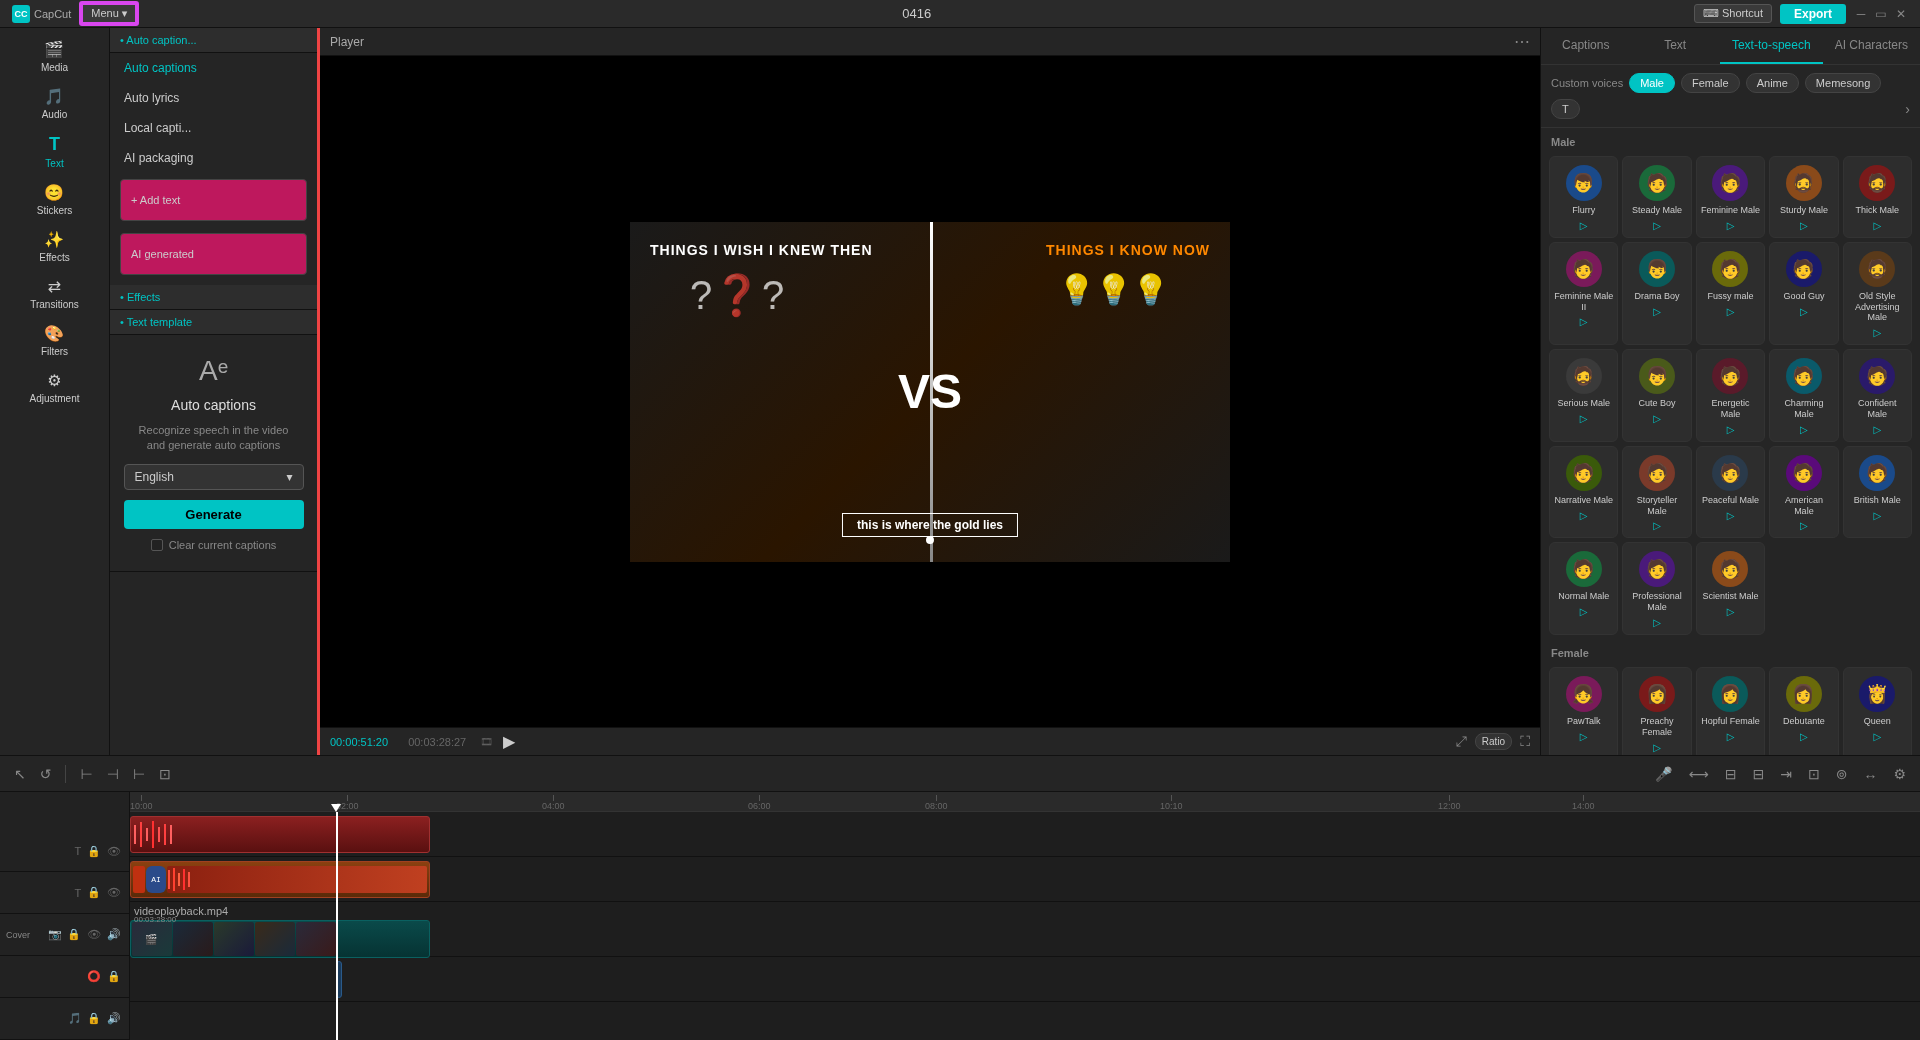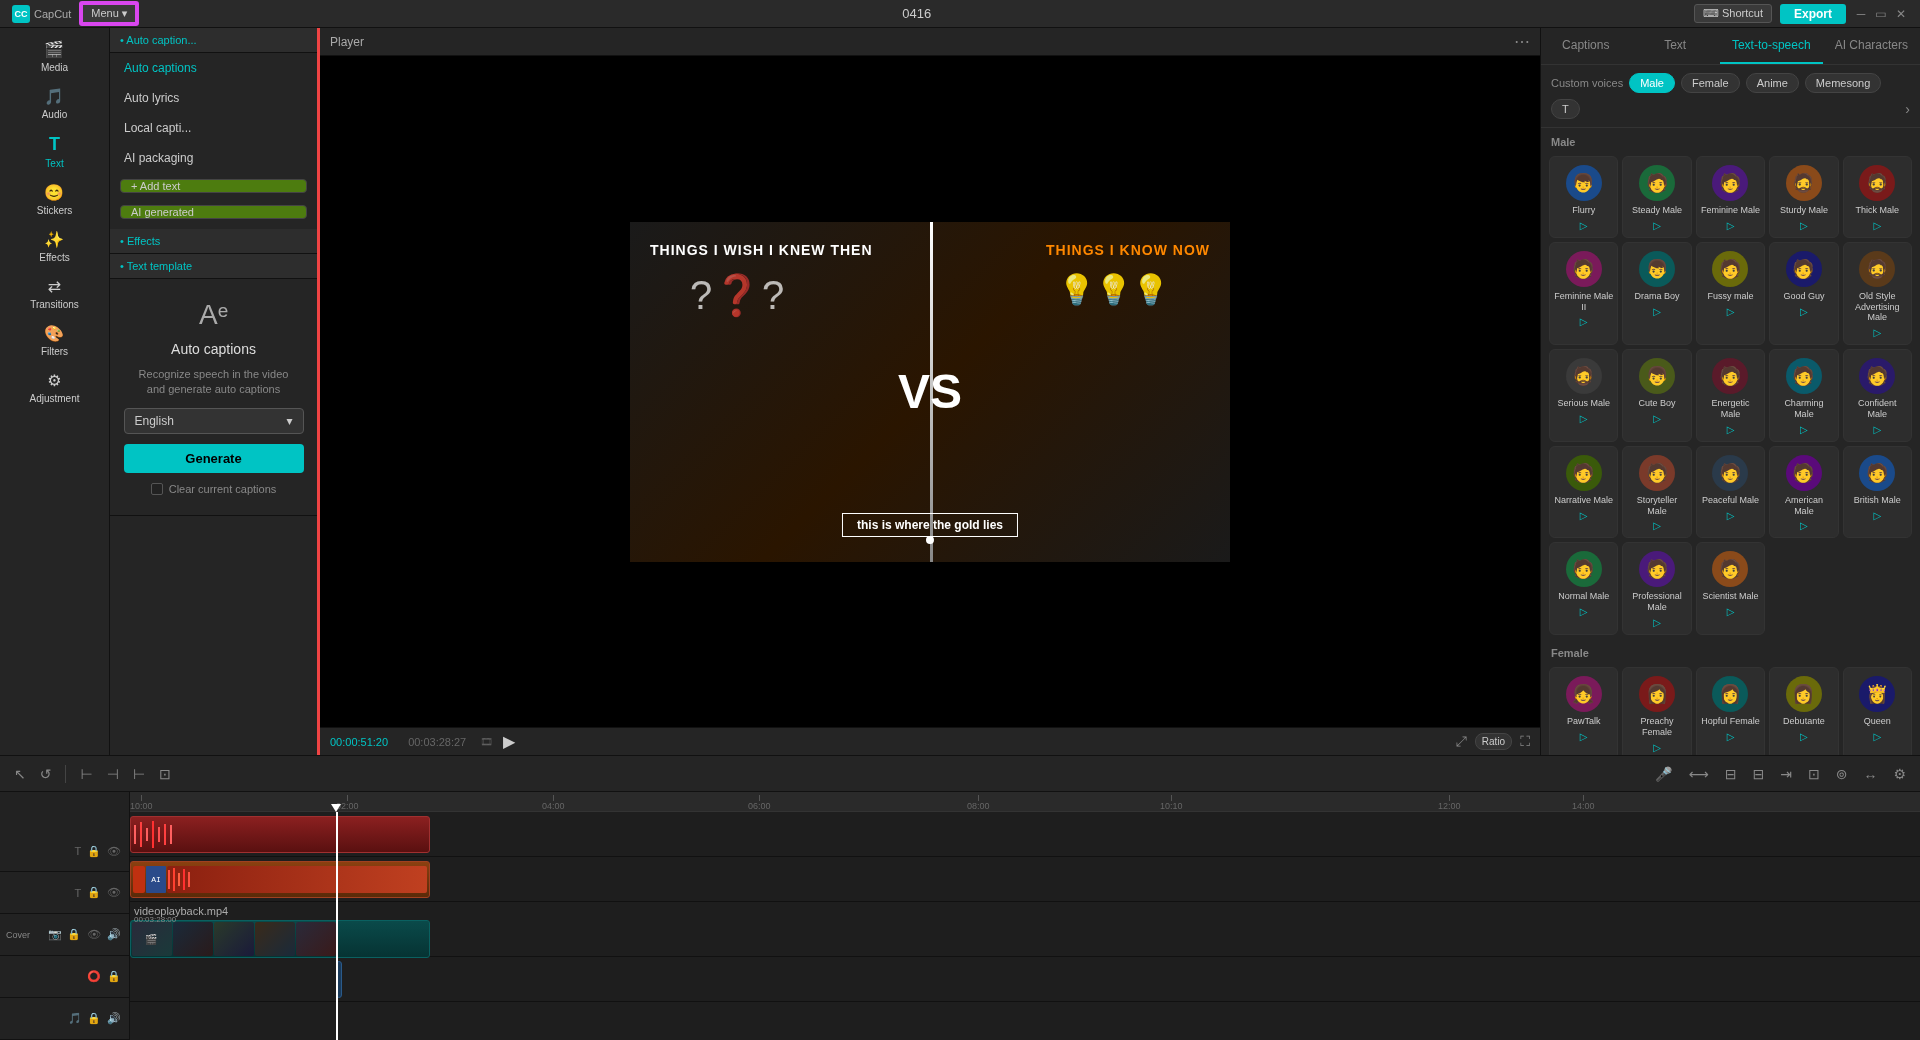--- a/index.html
+++ b/index.html
@@ -27,21 +27,21 @@
     .tool-item { display: flex; flex-direction: column; align-items: center; padding: 6px 8px; cursor: pointer; border-radius: 4px; width: 90px; gap: 3px; }
     .tool-item.active { color: #00c4c4; }
     .tool-item .icon { font-size: 16px; }
     .tool-item .label { font-size: 10px; }
 
     
     #caption-panel { width: 210px; background: #252525; border-right: 3px solid #ef4444; display: flex; flex-direction: column; flex-shrink: 0; overflow-y: auto; }
     .caption-header { background: #2d2d2d; padding: 6px 10px; font-size: 11px; color: #00c4c4; border-bottom: 1px solid #111; display: flex; align-items: center; gap: 4px; cursor: pointer; }
     .caption-item { padding: 8px 14px; font-size: 12px; color: #ccc; cursor: pointer; }
     .caption-item.active { color: #00c4c4; }
-    .section-btn { margin: 6px 10px; background: #4d7c0f; border: 1px solid #444; border-radius: 4px; color: #ccc; padding: 0 10px; cursor: pointer; font-size: 11px; display: flex; align-items: center; gap: 4px; width: calc(100% - 20px); }
+    .section-btn { margin: 6px 10px; background: #be185d; border: 1px solid #444; border-radius: 4px; color: #ccc; padding: 14px 10px; cursor: pointer; font-size: 11px; display: flex; align-items: center; gap: 4px; width: calc(100% - 20px); }
 
     
     #center { flex: 1; display: flex; flex-direction: column; overflow: hidden; }
 
     
     #autocaption-panel { flex: 0 0 auto; background: #252525; padding: 20px; display: flex; flex-direction: column; align-items: center; gap: 10px; border-bottom: 1px solid #111; }
     .ac-icon { font-size: 28px; color: #aaa; }
     .ac-title { font-size: 14px; color: #ddd; }
     .ac-desc { font-size: 11px; color: #888; text-align: center; line-height: 1.4; }
     .ac-lang-select { background: #333; border: 1px solid #555; border-radius: 4px; color: #ccc; padding: 5px 10px; font-size: 12px; width: 180px; cursor: pointer; display: flex; align-items: center; justify-content: space-between; }
@@ -499,21 +499,21 @@
             <span>02:00</span>
           </div>
         <div class="ruler-tick" style="left:412px;">
             <div class="ruler-line"></div>
             <span>04:00</span>
           </div>
         <div class="ruler-tick" style="left:618px;">
             <div class="ruler-line"></div>
             <span>06:00</span>
           </div>
-        <div class="ruler-tick" style="left:837px;">
+        <div class="ruler-tick" style="left:795px;">
             <div class="ruler-line"></div>
             <span>08:00</span>
           </div>
         <div class="ruler-tick" style="left:1030px;">
             <div class="ruler-line"></div>
             <span>10:10</span>
           </div>
         <div class="ruler-tick" style="left:1308px;">
             <div class="ruler-line"></div>
             <span>12:00</span>
@@ -540,21 +540,21 @@
               <div style="width:2px;height:70%;background:#ff4040;margin:1px;"></div>
               <div style="width:2px;height:60%;background:#ff6060;margin:1px;"></div>
             </div>
           </div>
         </div>
 
         <div class="track">
           <div class="clip clip-orange" style="left:0;width:300px;">
             <div style="width:100%;height:100%;display:flex;align-items:center;gap:1px;padding:2px;">
               <div style="width:12px;height:85%;background:#c03010;border-radius:2px;"></div>
-              <div style="width:20px;height:85%;background:#2a4a8a;border-radius:1px;display:flex;align-items:center;justify-content:center;font-size:8px;color:#fff;font-family:Liberation Mono, monospace;">AI</div>
+              <div style="width:20px;height:85%;background:#2a4a8a;border-radius:6px;display:flex;align-items:center;justify-content:center;font-size:8px;color:#fff;font-family:Liberation Mono, monospace;">AI</div>
               <div style="flex:1;height:85%;background:linear-gradient(to right,#8b2010,#c04020);border-radius:2px;position:relative;overflow:hidden;">
                 <div style="position:absolute;inset:0;display:flex;align-items:center;gap:1px;">
                   <div style="width:2px;height:70%;background:#ff5040;margin:0 1px;"></div>
                   <div style="width:2px;height:90%;background:#ff4030;margin:0 1px;"></div>
                   <div style="width:2px;height:50%;background:#ff6040;margin:0 1px;"></div>
                   <div style="width:2px;height:80%;background:#ff3030;margin:0 1px;"></div>
                   <div style="width:2px;height:60%;background:#ff5040;margin:0 1px;"></div>
                 </div>
               </div>
             </div>

